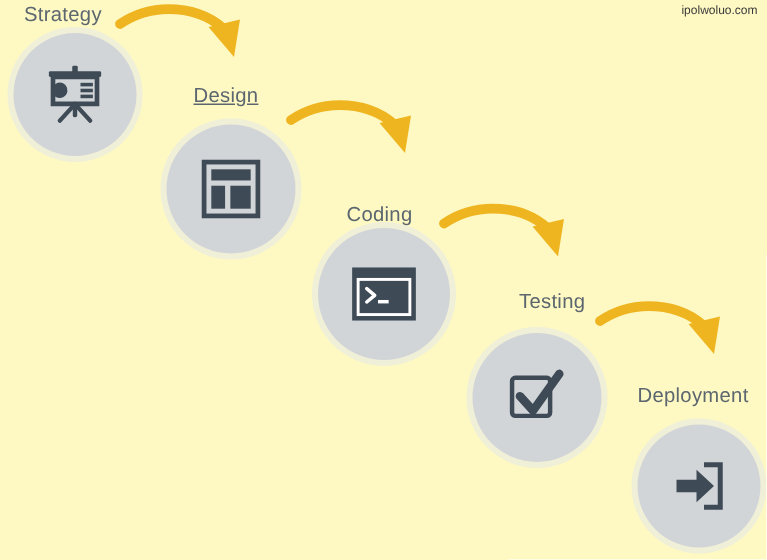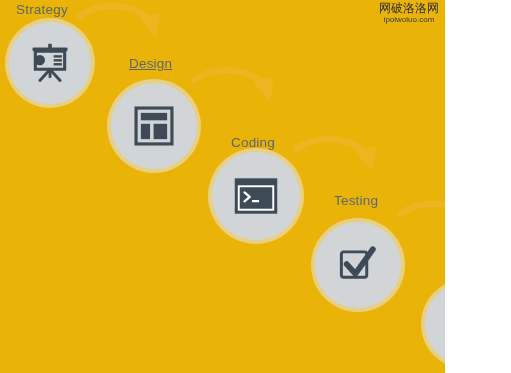--- a/index.html
+++ b/index.html
@@ -2,23 +2,23 @@
 <html><head>
 <meta charset="utf-8">
 <style>
   html, body {
     margin: 0;
     padding: 0;
     background: #ffffff;
   }
   #stage {
     position: relative;
-    width: 445px;
+    width: 511px;
     height: 373px;
-    background: #eab308;
+    background: #fef9c3;
     overflow: hidden;
     font-family: "Liberation Sans", sans-serif;
   }
   .step-label {
     position: absolute;
     font-size: 13.5px;
     color: #5c666f;
     letter-spacing: 0.2px;
     white-space: nowrap;
     line-height: 1;
@@ -130,37 +130,37 @@
     <span>
       <svg width="46" height="40" viewBox="0 0 52 44">
         <rect x="2" y="2" width="48" height="40" fill="#3e4a55"></rect>
         <rect x="6.5" y="11" width="39" height="26.5" fill="none" stroke="#ffffff" stroke-width="2.2"></rect>
         <path d="M13,18 L19,23 L13,28" fill="none" stroke="#ffffff" stroke-width="2.6" stroke-linecap="round" stroke-linejoin="round"></path>
         <rect x="21.5" y="26.5" width="8" height="2.6" fill="#ffffff"></rect>
       </svg>
     </span>
   </div>
 
-  <div class="step-label" style="left:334px; top:194px;">Testing</div>
+  <div class="step-label" style="left:346px; top:194px;">Testing</div>
   <div class="circle" style="left:315px; top:222px; width:86px; height:86px;">
     <span>
       <svg width="42" height="42" viewBox="0 0 48 48">
         <rect x="5" y="9" width="29" height="29" rx="2.5" fill="none" stroke="#3e4a55" stroke-width="3.4"></rect>
         <path d="M11,23 L21,34 L41,6" fill="none" stroke="#3e4a55" stroke-width="6.5" stroke-linecap="round" stroke-linejoin="round"></path>
       </svg>
     </span>
   </div>
 
+  <div class="step-label" style="left:425px; top:257px;">Deployment</div>
   <div class="circle" style="left:425px; top:283px; width:82px; height:82px;">
     <span>
       <svg width="40" height="40" viewBox="0 0 48 48">
         <path d="M28,7 H41 V41 H28" fill="none" stroke="#3e4a55" stroke-width="4"></path>
         <path d="M6,19 H22 V11 L36,24 L22,37 V29 H6 Z" fill="#3e4a55"></path>
       </svg>
     </span>
   </div>
 
   <div id="watermark">
-    <div id="wm-cn">网破洛洛网</div>
     <div id="wm-url">ipolwoluo.com</div>
   </div>
 
 </div>
 
 </body></html>

